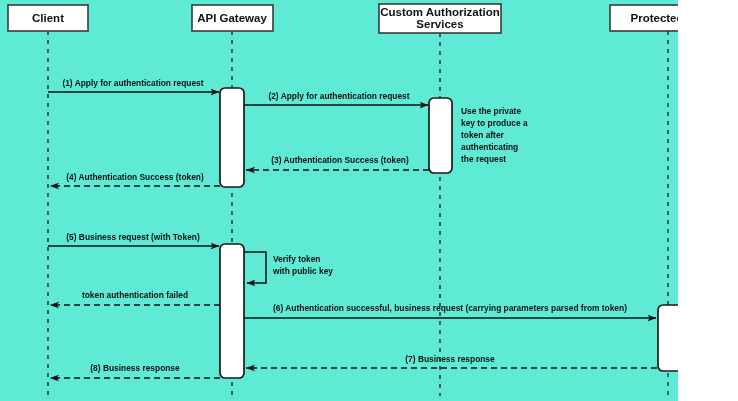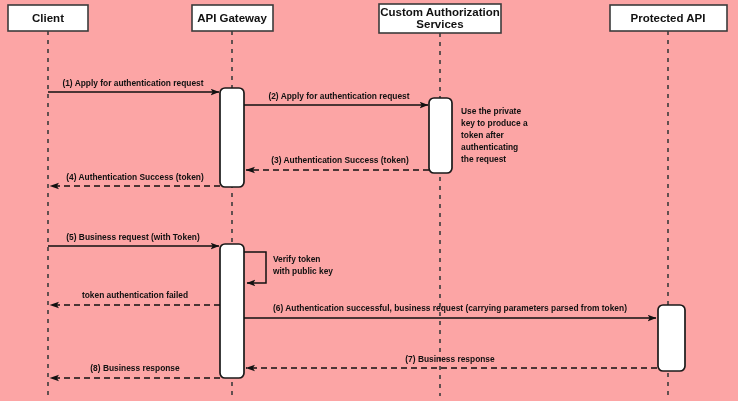--- a/index.html
+++ b/index.html
@@ -3,23 +3,23 @@
 <meta charset="utf-8">
 <title>Sequence Diagram</title>
 <style>
   html,body{margin:0;padding:0;background:#ffffff;}
   body{
     font-family:"Liberation Sans", sans-serif;
     -webkit-font-smoothing:antialiased;
   }
   #canvas{
     position:relative;
-    width:738px;
+    width:678px;
     height:401px;
-    background:#fca5a5;
+    background:#5eead4;
     overflow:hidden;
   }
   svg#diagram{
     position:absolute;
     left:0; top:0;
     width:738px;
     height:401px;
   }
   .actor-box{
     fill:#ffffff;

